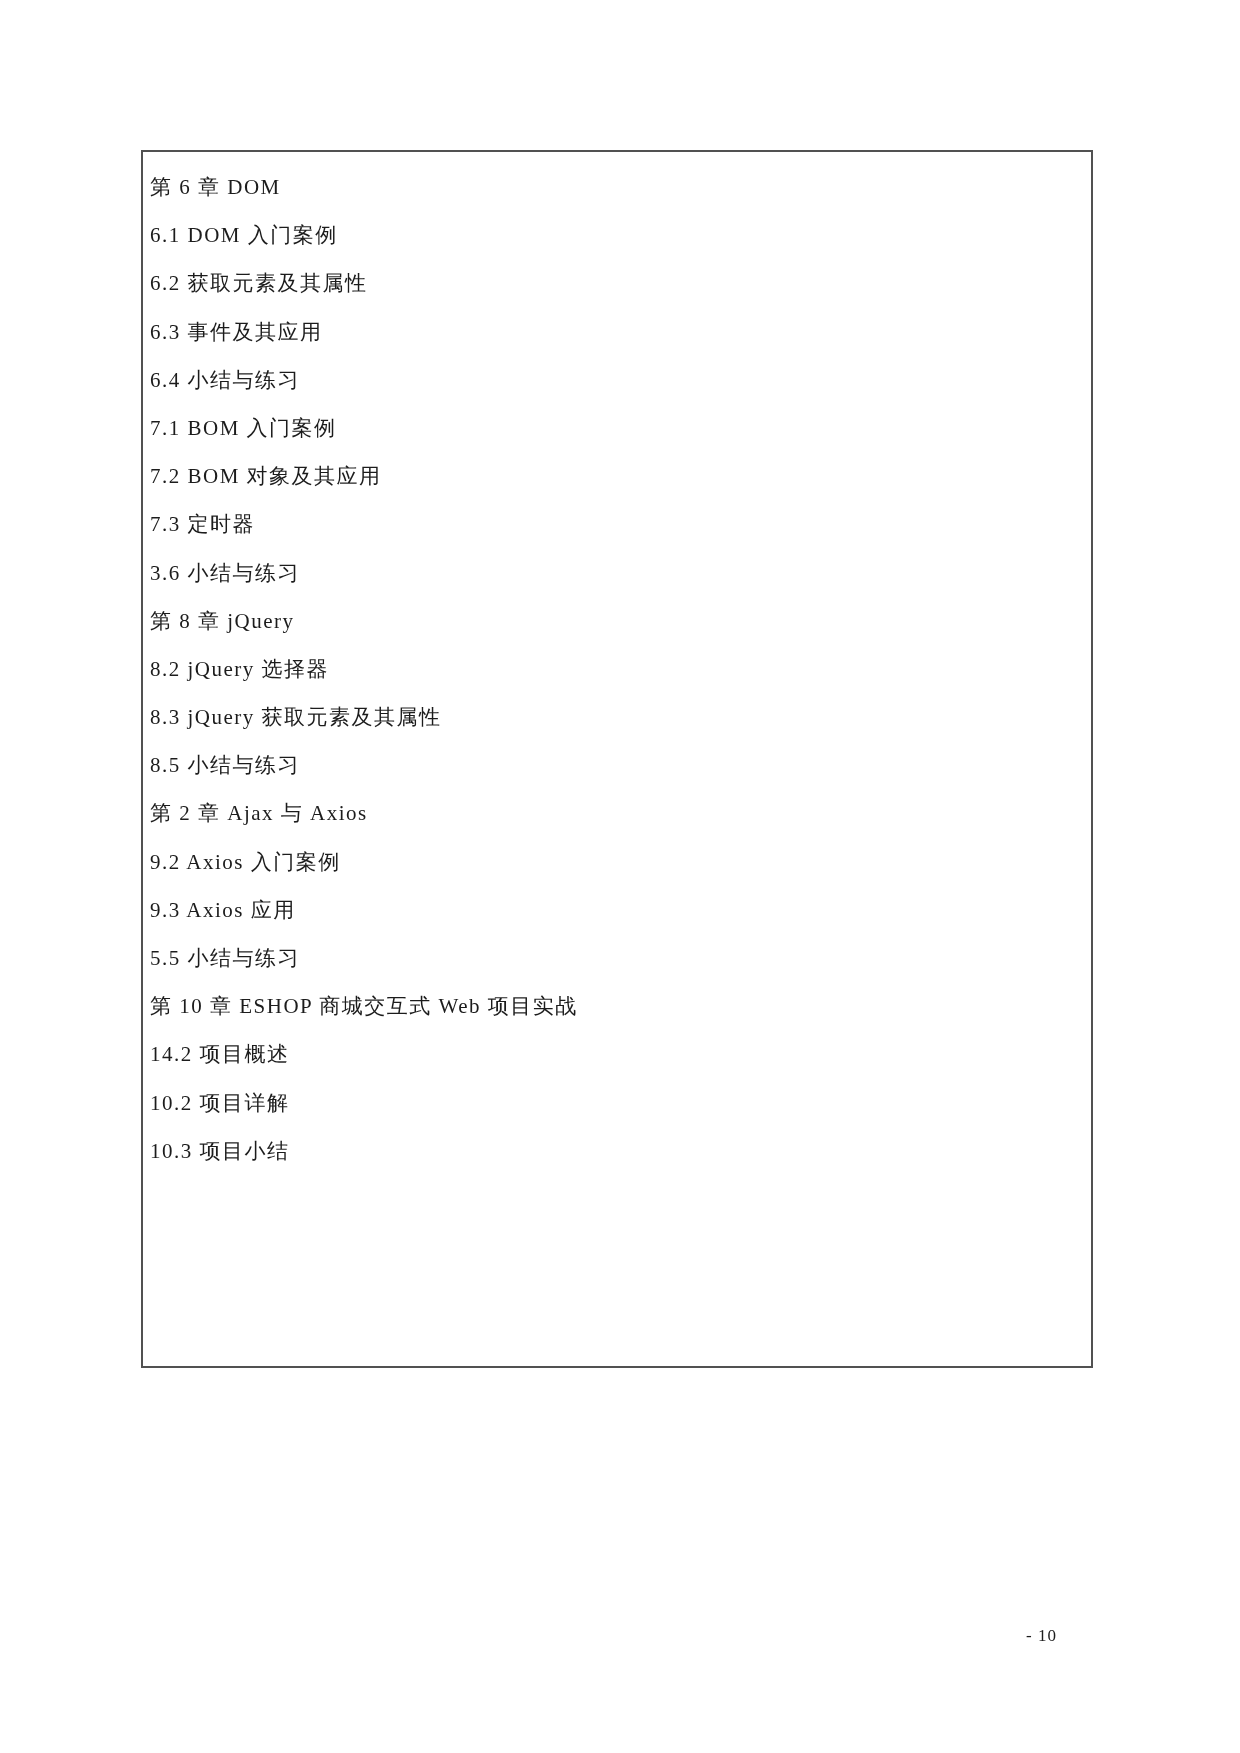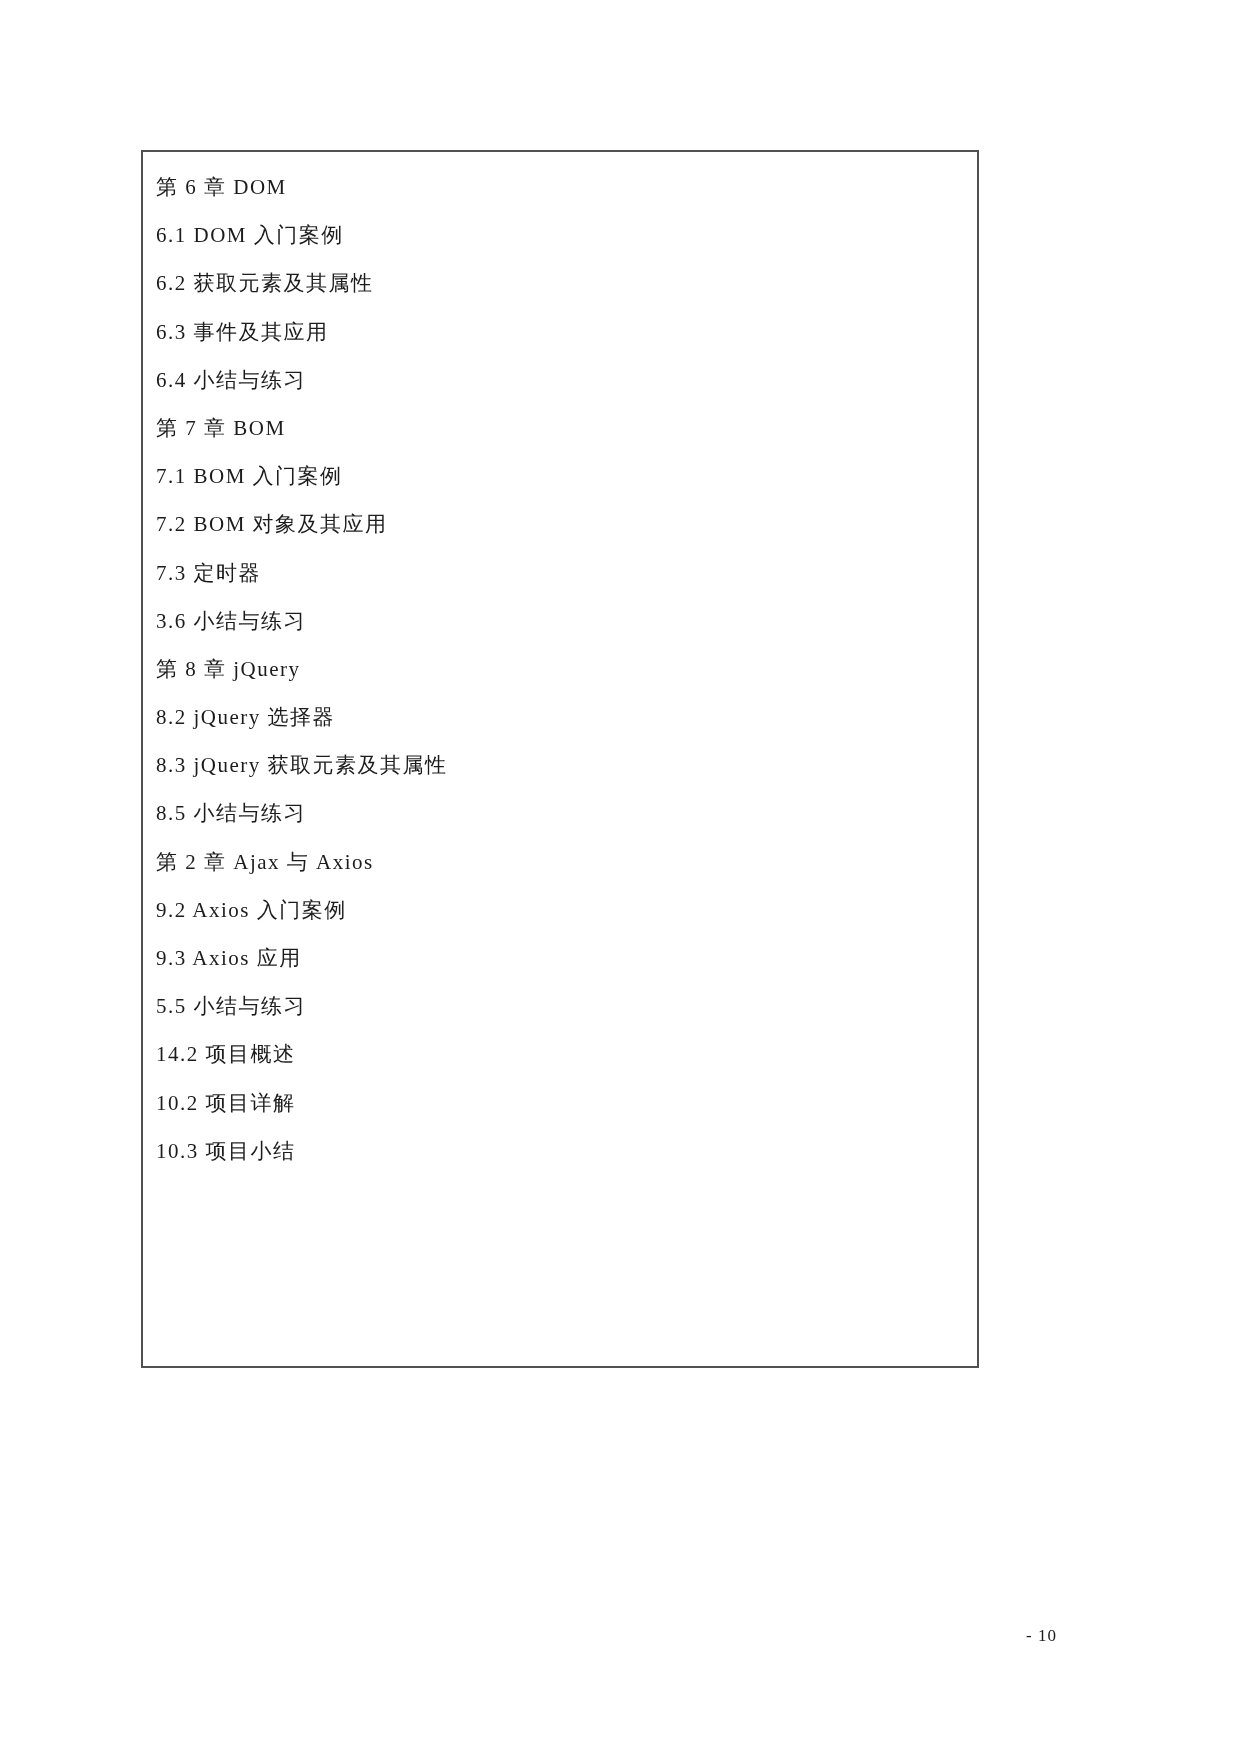--- a/index.html
+++ b/index.html
@@ -12,26 +12,26 @@
     width: 1240px;
     height: 1753px;
     font-family: "Liberation Serif", "DejaVu Serif", serif;
     color: #1c1c1c;
     overflow: hidden;
   }
   .toc-box {
     position: absolute;
     left: 141px;
     top: 150px;
-    width: 838px;
+    width: 952px;
     height: 1218px;
     box-sizing: border-box;
     border: 2px solid #515151;
     background: #ffffff;
-    padding: 11px 24px 0 13px;
+    padding: 11px 24px 0 7px;
   }
   .toc-line {
     height: 48.2px;
     line-height: 48.2px;
     font-size: 21px;
     letter-spacing: 1.5px;
     white-space: pre;
     color: #1c1c1c;
   }
   .page-number {
@@ -45,31 +45,31 @@
 </style>
 </head>
 <body>
 
 <div class="toc-box">
     <div class="toc-line">第 6 章 DOM</div>
     <div class="toc-line">6.1 DOM 入门案例</div>
     <div class="toc-line">6.2 获取元素及其属性</div>
     <div class="toc-line">6.3 事件及其应用</div>
     <div class="toc-line">6.4 小结与练习</div>
-    <div class="toc-line">第 7 章 BOM</div>
     <div class="toc-line">7.1 BOM 入门案例</div>
     <div class="toc-line">7.2 BOM 对象及其应用</div>
     <div class="toc-line">7.3 定时器</div>
     <div class="toc-line">3.6 小结与练习</div>
     <div class="toc-line">第 8 章 jQuery</div>
     <div class="toc-line">8.2 jQuery 选择器</div>
     <div class="toc-line">8.3 jQuery 获取元素及其属性</div>
     <div class="toc-line">8.5 小结与练习</div>
     <div class="toc-line">第 2 章 Ajax 与 Axios</div>
     <div class="toc-line">9.2 Axios 入门案例</div>
     <div class="toc-line">9.3 Axios 应用</div>
     <div class="toc-line">5.5 小结与练习</div>
+    <div class="toc-line">第 10 章 ESHOP 商城交互式 Web 项目实战</div>
     <div class="toc-line">14.2 项目概述</div>
     <div class="toc-line">10.2 项目详解</div>
     <div class="toc-line">10.3 项目小结</div>
   </div>
 
 <div class="page-number">- 10</div>
 
 </body></html>

